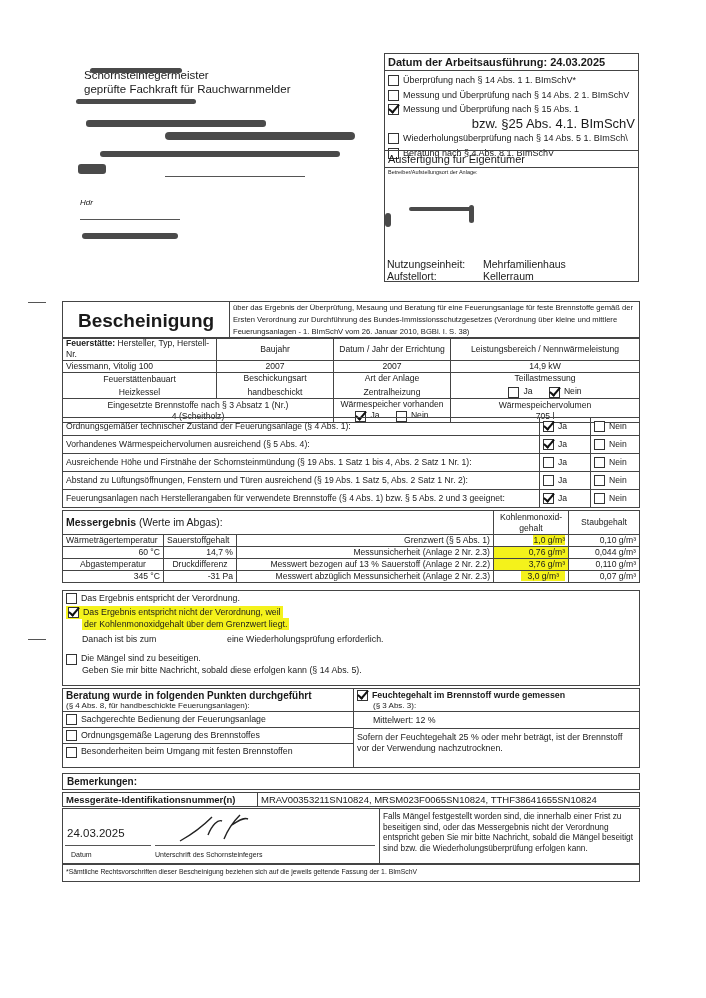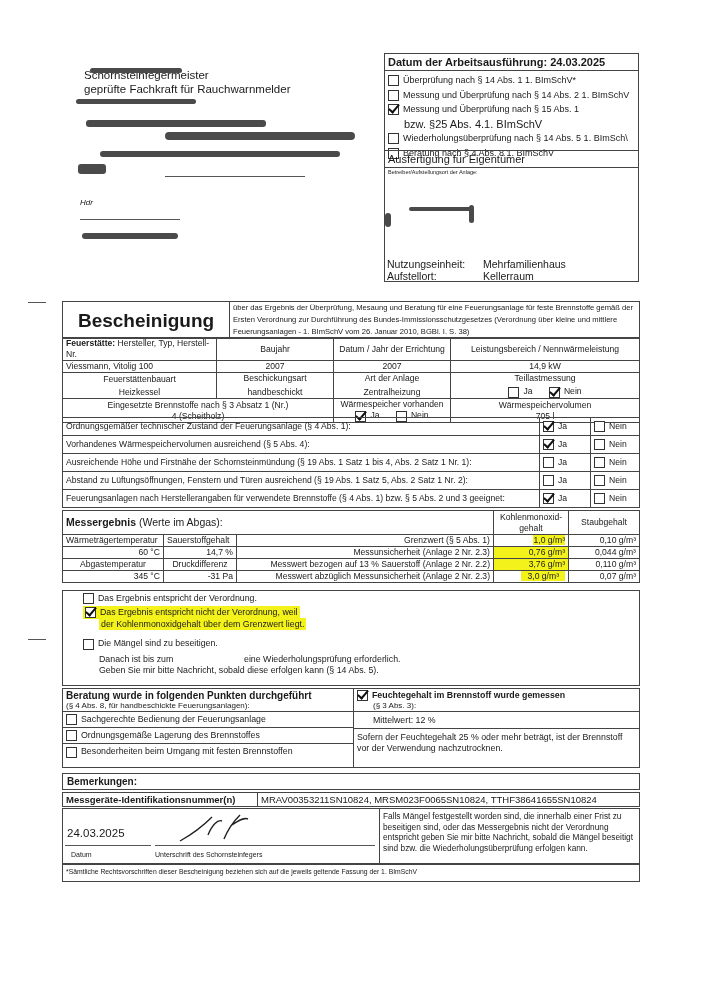--- a/index.html
+++ b/index.html
@@ -39,21 +39,21 @@
 <div class="abs" style="left:80px;top:198px;font-size:8px;font-style:italic;">Hdr</div>
 <div class="line" style="left:80px;top:219px;width:100px;"></div>
 <div class="redact" style="left:82px;top:233px;width:96px;height:6px;"></div>
 
 <div class="box" style="left:384px;top:53px;width:255px;height:115px;font-size:9px;">
   <div style="font-size:11px;padding:2px 3px;border-bottom:1px solid #444;font-weight:bold;">Datum der Arbeitsausführung: 24.03.2025</div>
   <div style="padding:2px 3px;line-height:14.5px;">
     <div><span class="cb"></span><span>Überprüfung nach § 14 Abs. 1 1. BImSchV*</span></div>
     <div><span class="cb"></span><span>Messung und Überprüfung nach § 14 Abs. 2 1. BImSchV</span></div>
     <div><span class="cb checked"></span><span>Messung und Überprüfung nach § 15 Abs. 1</span></div>
-    <div style="padding-left:16px;font-size:11px;">bzw. §25 Abs. 4.1. BImSchV</div>
+    <div style="padding-left:16px;font-size:13px;text-align:right;">bzw. §25 Abs. 4.1. BImSchV</div>
     <div style="white-space:nowrap;overflow:hidden;"><span class="cb"></span><span>Wiederholungsüberprüfung nach § 14 Abs. 5 1. BImSch\</span></div>
     <div><span class="cb"></span><span>Beratung nach § 4 Abs. 8 1. BImSchV</span></div>
   </div>
 </div>
 <div class="box" style="left:384px;top:150px;width:255px;height:132px;">
   <div style="font-size:11px;padding:2px 3px;border-bottom:1px solid #444;">Ausfertigung für Eigentümer</div>
   <div style="font-size:5.5px;padding:1px 3px;">Betreiber/Aufstellungsort der Anlage:</div>
   <div class="redact" style="left:24px;top:56px;width:64px;height:4px;"></div>
   <div class="redact" style="left:84px;top:54px;width:5px;height:18px;"></div>
   <div class="redact" style="left:0;top:62px;width:6px;height:14px;"></div>
@@ -184,28 +184,28 @@
   <tr style="height:12px;">
     <td class="r">345 °C</td>
     <td class="r">-31 Pa</td>
     <td class="r">Messwert abzüglich Messunsicherheit (Anlage 2 Nr. 2.3)</td>
     <td class="r"><span class="hl" style="padding:0 6px;">3,0 g/m³</span></td>
     <td class="r">0,07 g/m³</td>
   </tr>
 </tbody>
   </table>
 
-<div class="box" style="left:62px;top:590px;width:578px;height:96px;font-size:8.8px;line-height:11px;padding:2px 20px;">
+<div class="box" style="left:62px;top:590px;width:578px;height:96px;font-size:8.8px;line-height:11px;padding:2px 3px;">
   <div><span class="cb"></span><span>Das Ergebnis entspricht der Verordnung.</span></div>
   <div style="margin-top:2px;">
     <span class="hl" style="display:inline-block;padding:1px 2px;"><span class="cb checked"></span><span>Das Ergebnis entspricht nicht der Verordnung, weil</span></span>
     <div style="padding-left:16px;"><span class="hl" style="padding:1px 2px;">der Kohlenmonoxidgehalt über dem Grenzwert liegt.</span></div>
   </div>
+  <div style="padding-left:16px;margin-top:4px;"><span style="display:inline-block;width:145px;">Danach ist bis zum</span><span>eine Wiederholungsprüfung erforderlich.</span></div>
   <div style="margin-top:8px;"><span class="cb"></span><span>Die Mängel sind zu beseitigen.</span></div>
-  <div style="padding-left:16px;margin-top:4px;"><span style="display:inline-block;width:145px;">Danach ist bis zum</span><span>eine Wiederholungsprüfung erforderlich.</span></div>
   <div style="padding-left:16px;">Geben Sie mir bitte Nachricht, sobald diese erfolgen kann (§ 14 Abs. 5).</div>
 </div>
 
 <div class="box" style="left:62px;top:688px;width:292px;height:80px;font-size:8.8px;">
   <div style="padding:1px 3px;border-bottom:1px solid #444;">
     <div style="font-weight:bold;font-size:10px;">Beratung wurde  in folgenden Punkten durchgeführt</div>
     <div style="font-size:8px;">(§ 4 Abs. 8, für handbeschickte Feuerungsanlagen):</div>
   </div>
   <div style="padding:2px 3px;border-bottom:1px solid #444;"><span class="cb"></span><span>Sachgerechte Bedienung der Feuerungsanlage</span></div>
   <div style="padding:2px 3px;border-bottom:1px solid #444;"><span class="cb"></span><span>Ordnungsgemäße Lagerung des Brennstoffes</span></div>

